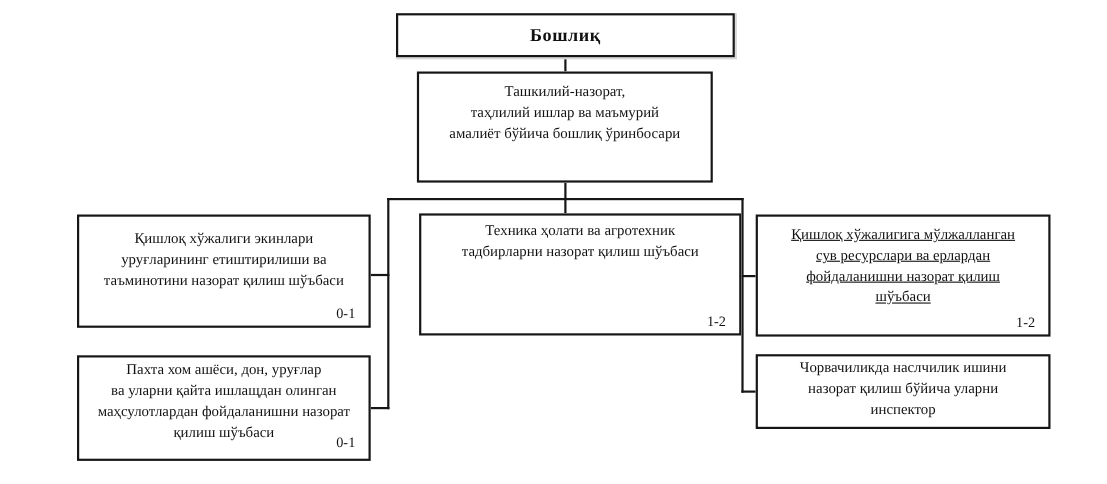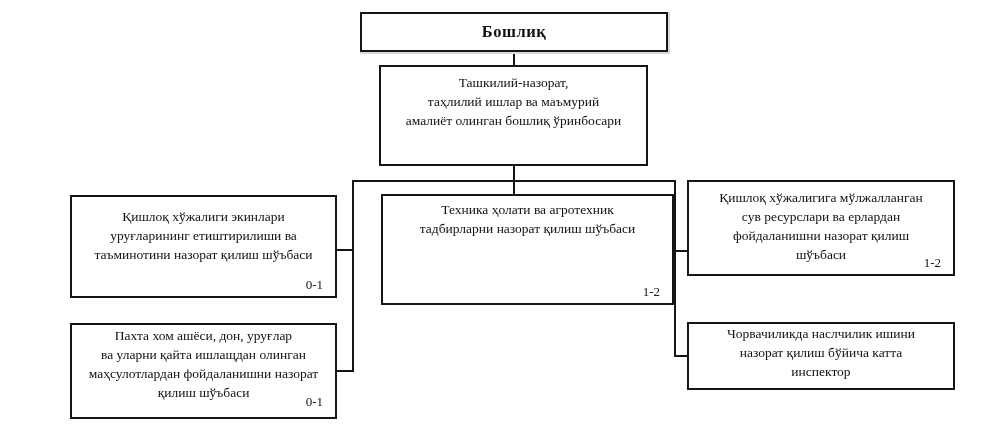--- a/index.html
+++ b/index.html
@@ -66,21 +66,21 @@
   <div class="line" style="left:674px; top:250px; width:13px; height:2px;"></div>
   <div class="line" style="left:674px; top:355px; width:13px; height:2px;"></div>
 
   <div class="box root" style="left:360px; top:12px; width:308px; height:40px;">
     <div class="root-label">Бошлиқ</div>
   </div>
 
   <div class="box" style="left:379px; top:65px; width:269px; height:101px; padding-top:6px;">
     <div class="box-label">Ташкилий-назорат,
 таҳлилий ишлар ва маъмурий
-амалиёт олинган бошлиқ ўринбосари</div>
+амалиёт бўйича бошлиқ ўринбосари</div>
   </div>
 
   <div class="box" style="left:381px; top:194px; width:293px; height:111px; padding-top:4px;">
     <div class="box-label">Техника ҳолати ва агротехник
 тадбирларни назорат қилиш шўъбаси</div>
     <div class="staff-badge">1-2</div>
   </div>
 
   <div class="box" style="left:70px; top:195px; width:267px; height:103px; padding-top:10px;">
     <div class="box-label">Қишлоқ хўжалиги экинлари
@@ -90,27 +90,27 @@
   </div>
 
   <div class="box" style="left:70px; top:323px; width:267px; height:96px; padding-top:1px;">
     <div class="box-label">Пахта хом ашёси, дон, уруғлар
 ва уларни қайта ишлащдан олинган
 маҳсулотлардан фойдаланишни назорат
 қилиш шўъбаси</div>
     <div class="staff-badge" style="bottom:8px;">0-1</div>
   </div>
 
-  <div class="box" style="left:687px; top:180px; width:268px; height:96px; padding-top:6px;">
+  <div class="box" style="left:687px; top:195px; width:268px; height:111px; padding-top:6px;text-decoration:underline;">
     <div class="box-label">Қишлоқ хўжалигига мўлжалланган
 сув ресурслари ва ерлардан
 фойдаланишни назорат қилиш
 шўъбаси</div>
     <div class="staff-badge">1-2</div>
   </div>
 
   <div class="box" style="left:687px; top:322px; width:268px; height:68px; padding-top:0px;">
     <div class="box-label">Чорвачиликда наслчилик ишини
-назорат қилиш бўйича катта
+назорат қилиш бўйича уларни
 инспектор</div>
   </div>
 
 </div>
 
 </body></html>

